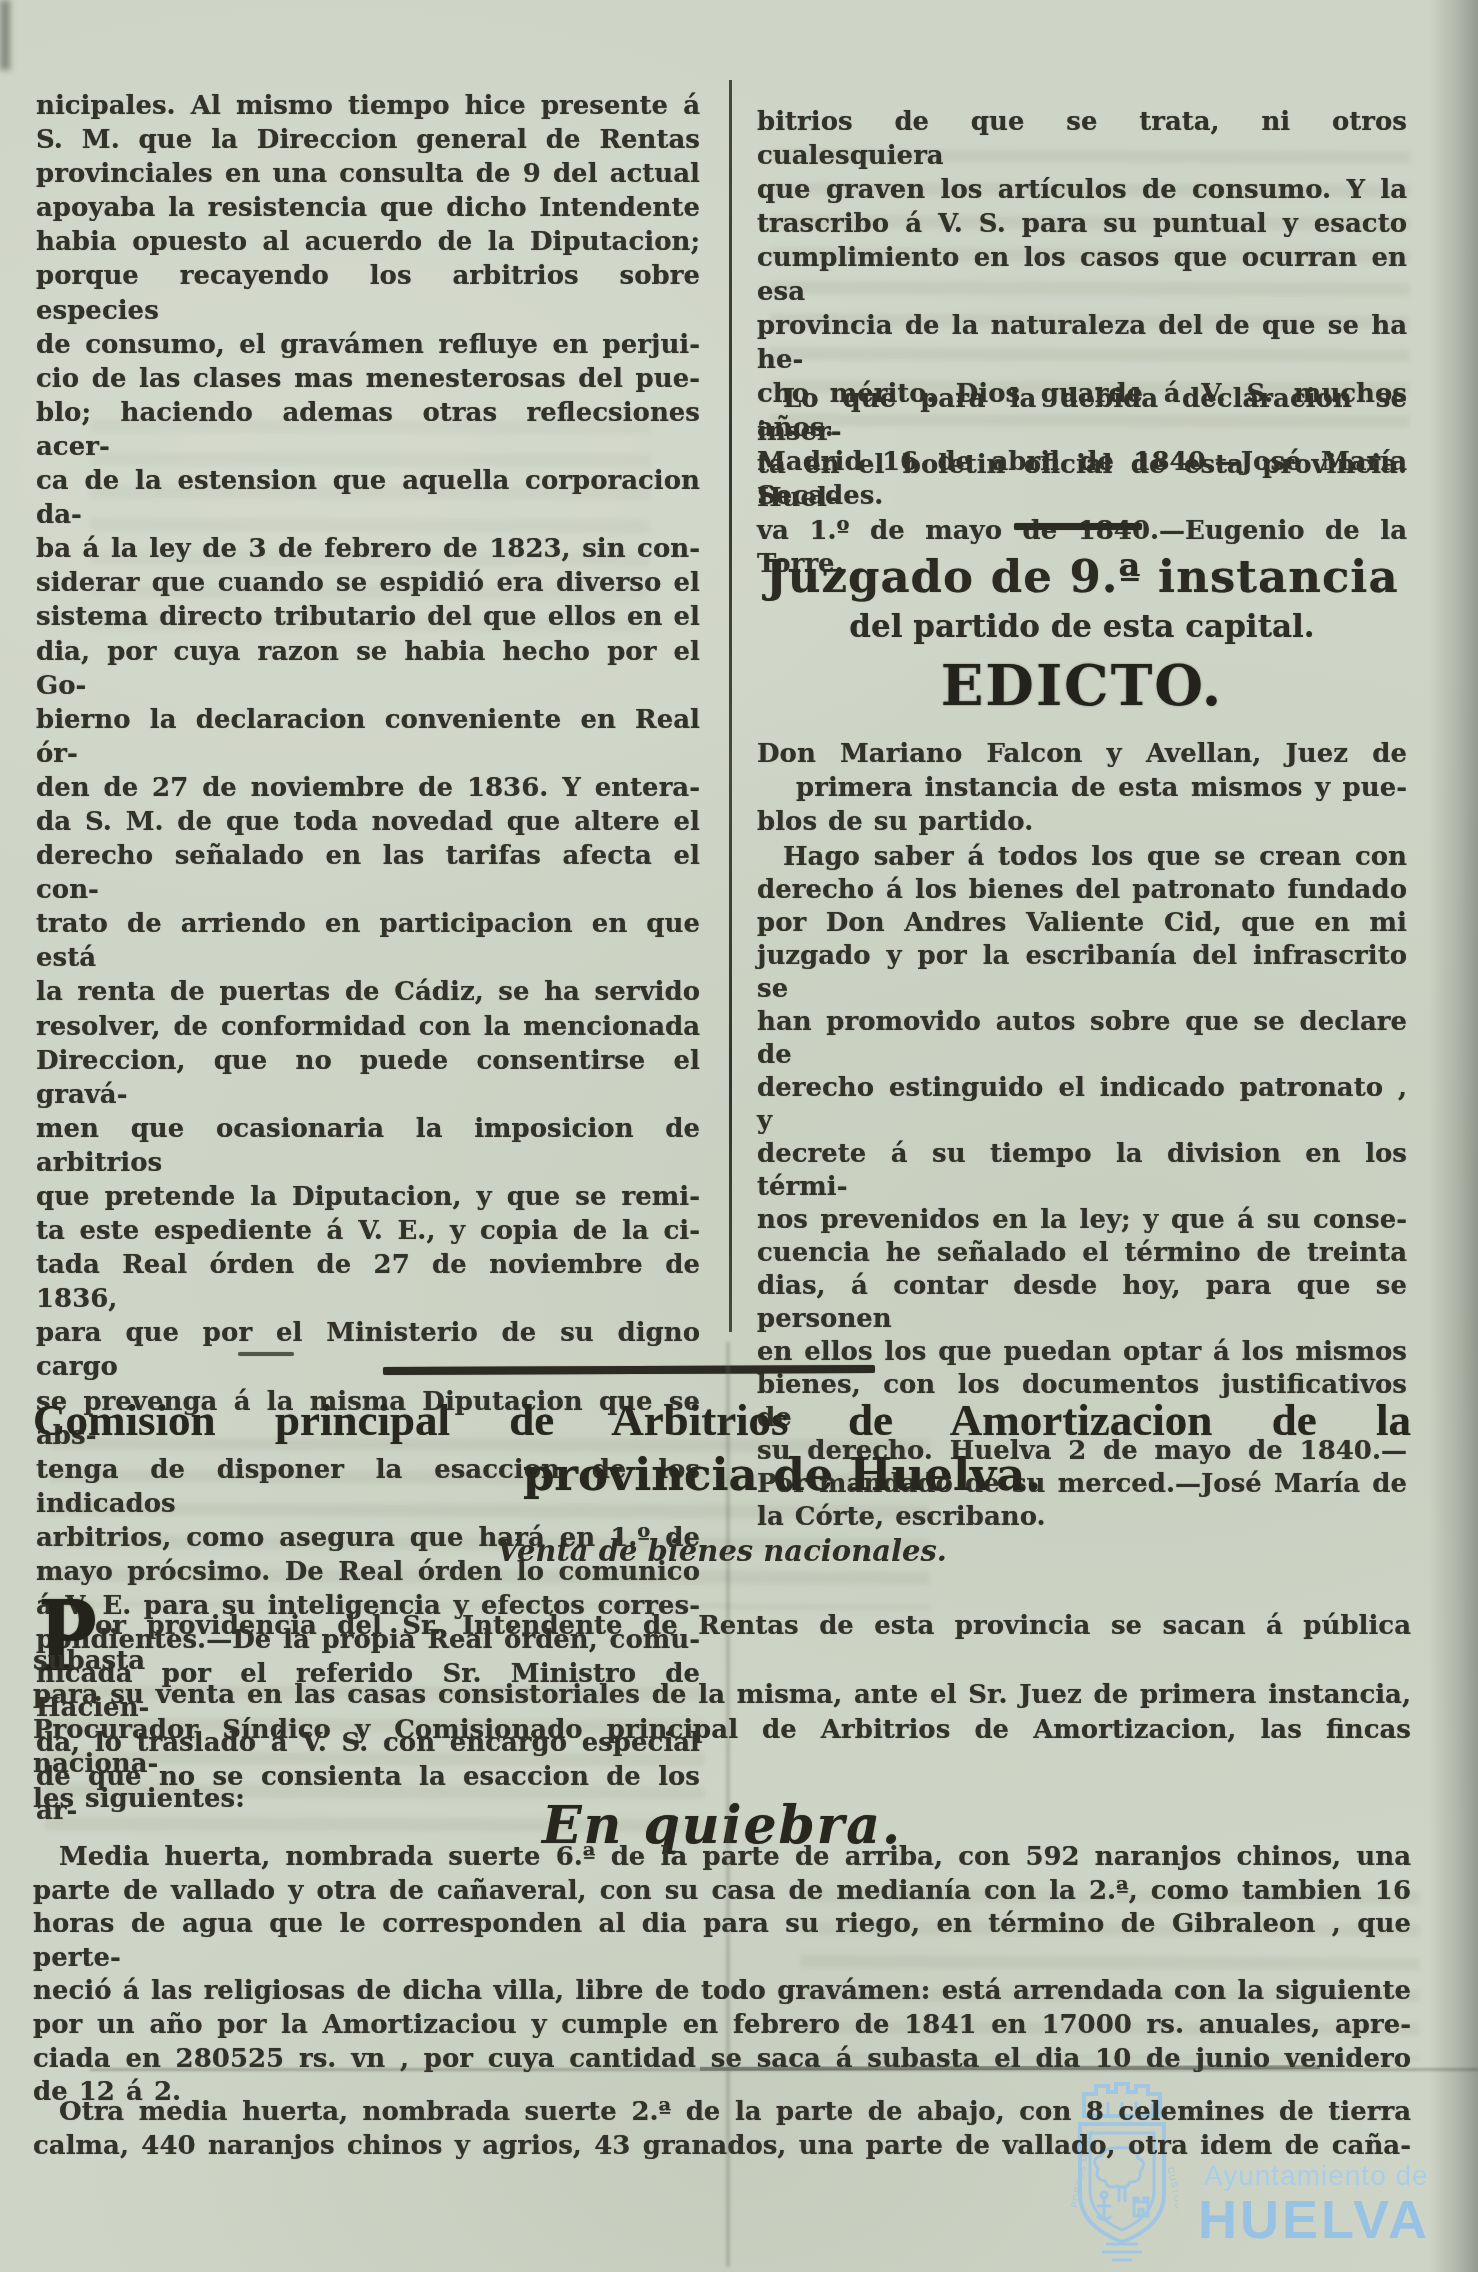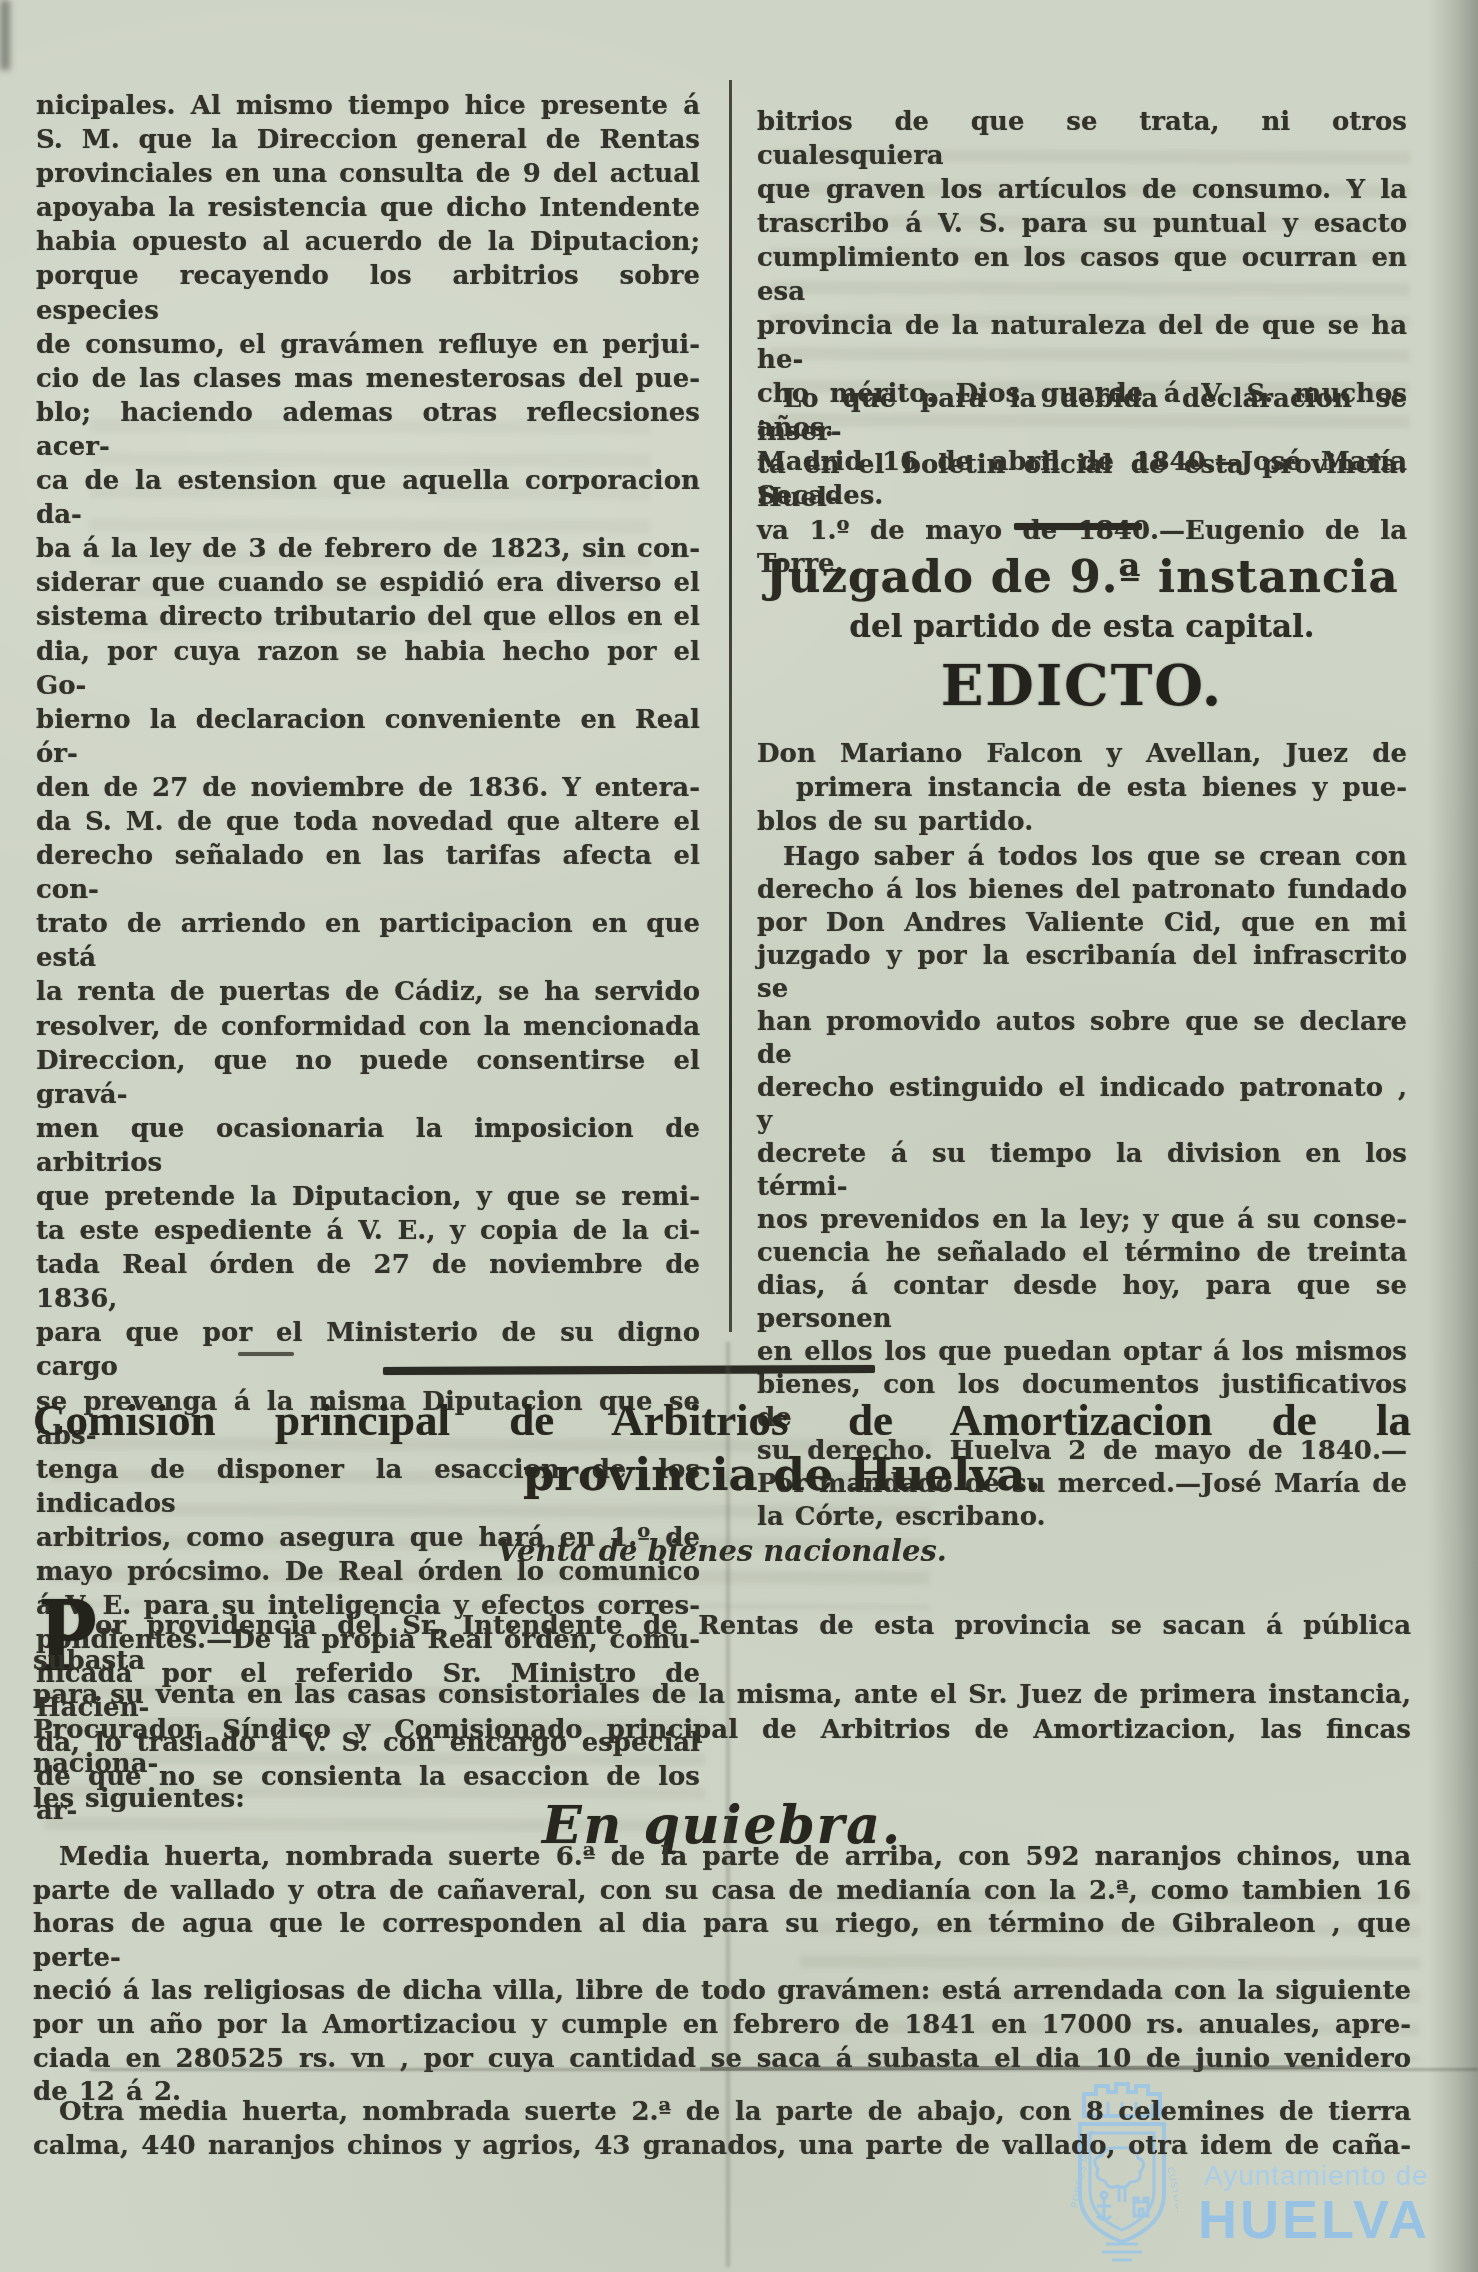--- a/index.html
+++ b/index.html
@@ -163,21 +163,21 @@
   <div class="abs rule" style="left:1014px;top:523px;width:128px;height:7px;"></div>
 
   <div class="abs h-juzgado center" style="left:757px;top:550px;width:650px;">Juzgado de 9.ª instancia</div>
 
   <div class="abs h-partido center" style="left:757px;top:608px;width:650px;">del partido de esta capital.</div>
 
   <div class="abs h-edicto center" style="left:757px;top:652px;width:650px;">EDICTO.</div>
 
   <div class="abs body-text" style="left:757px;top:736px;width:650px;line-height:34px;">
       <div class="ln">Don Mariano Falcon y Avellan, Juez de</div>
-      <div class="ln">  primera instancia de esta bienes y pue-</div>
+      <div class="ln">  primera instancia de esta mismos y pue-</div>
       <div class="ln last">blos de su partido.</div>
     </div>
 
   <div class="abs body-text" style="left:757px;top:840px;width:650px;line-height:33px;">
       <div class="ln"> Hago saber á todos los que se crean con</div>
       <div class="ln">derecho á los bienes del patronato fundado</div>
       <div class="ln">por Don Andres Valiente Cid, que en mi</div>
       <div class="ln">juzgado y por la escribanía del infrascrito se</div>
       <div class="ln">han promovido autos sobre que se declare de</div>
       <div class="ln">derecho estinguido el indicado patronato , y</div>

